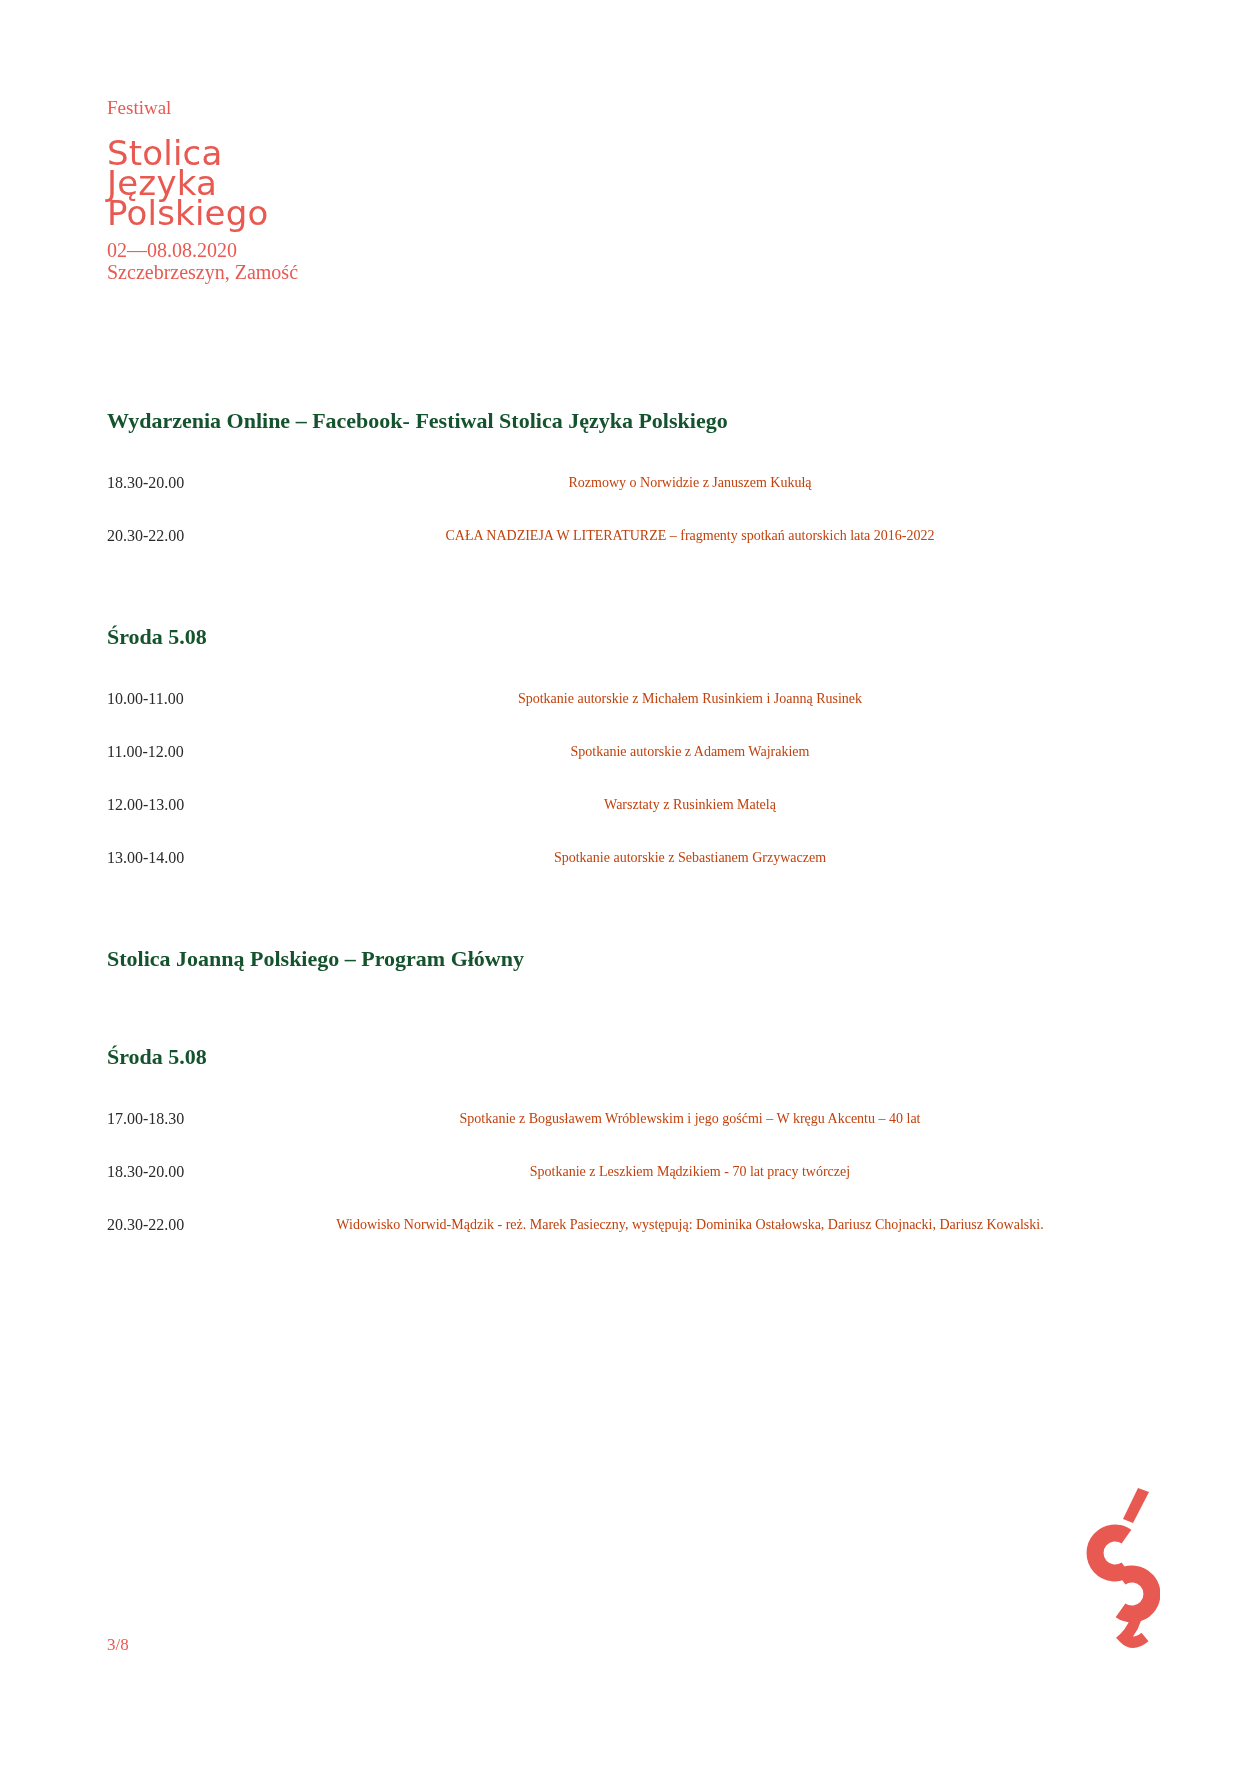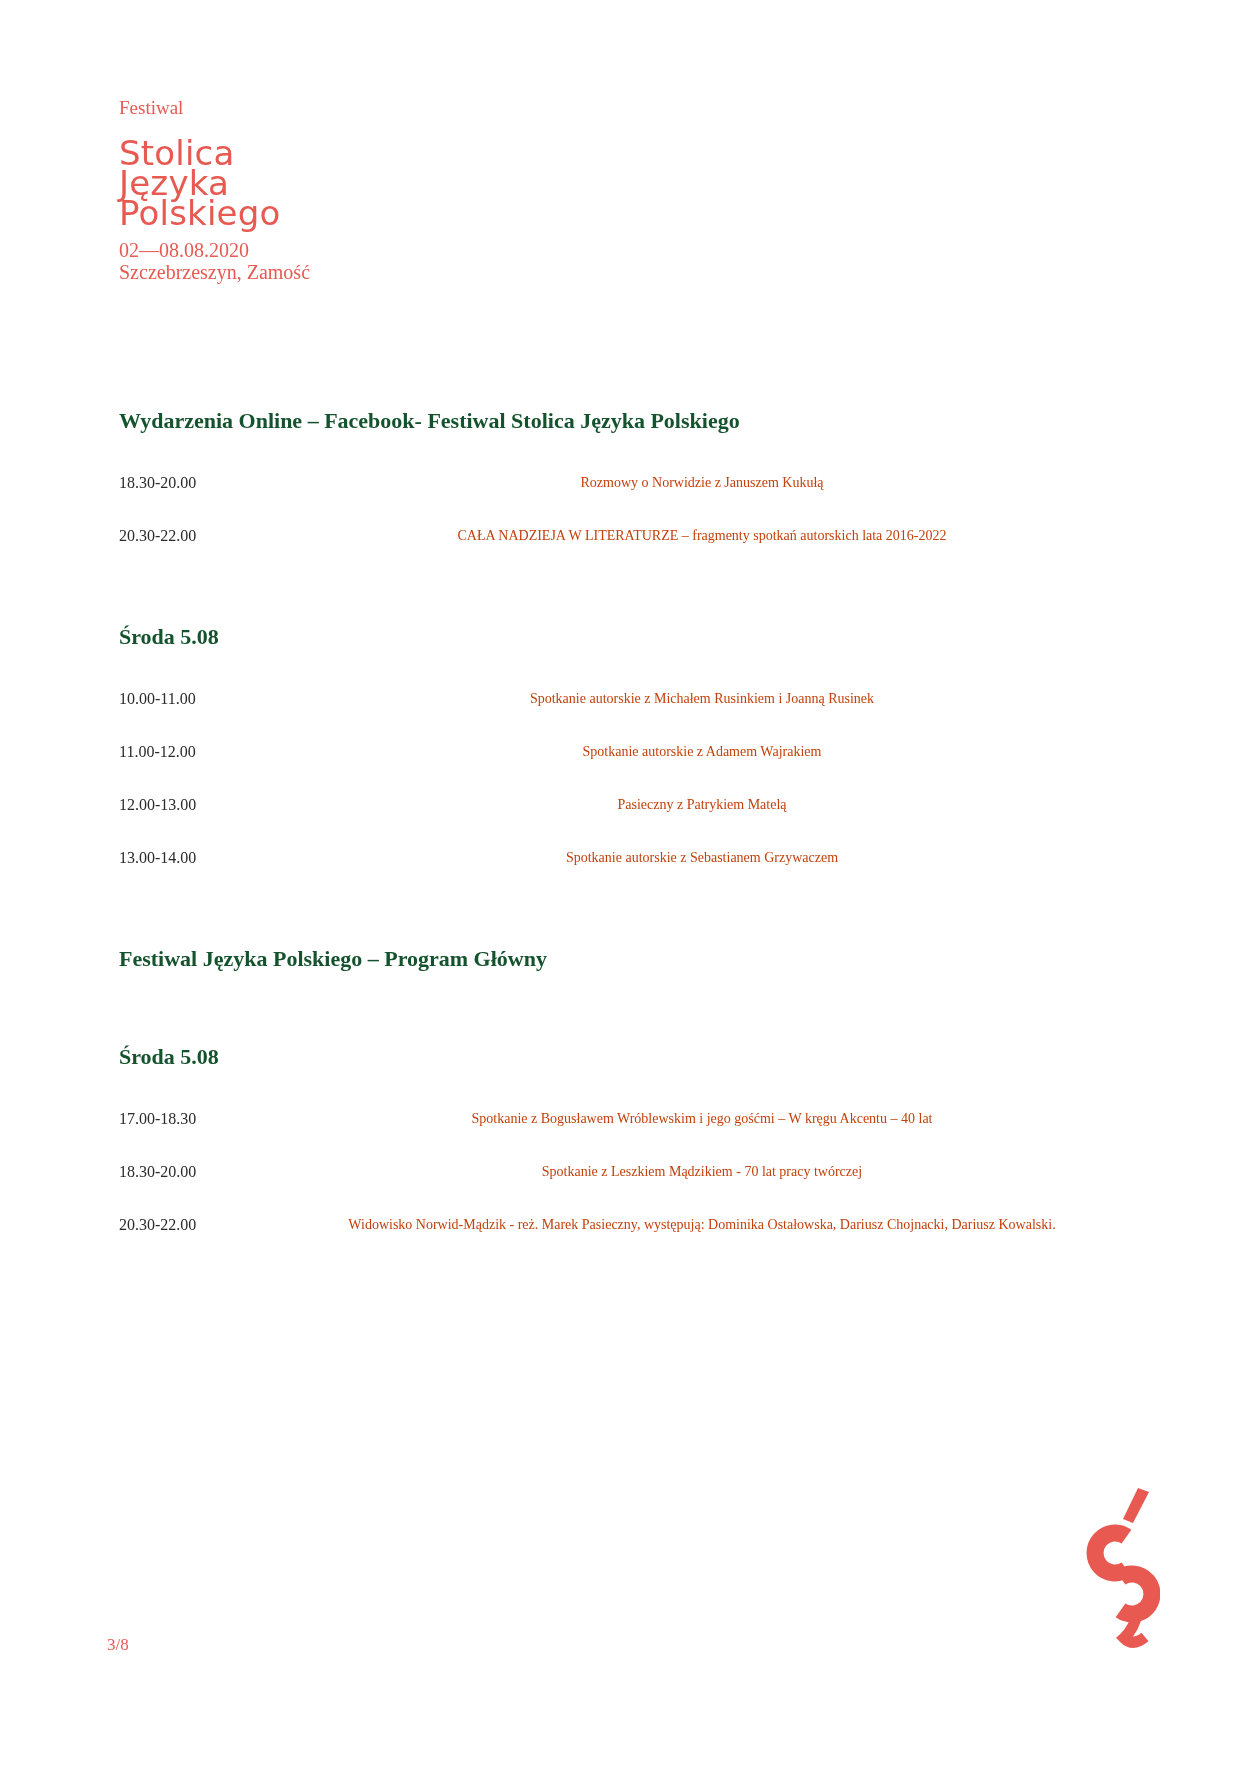--- a/index.html
+++ b/index.html
@@ -8,21 +8,21 @@
     position: relative;
     width: 1260px;
     height: 1782px;
     background: #ffffff;
     overflow: hidden;
     font-family: "Liberation Serif", serif;
     color: #212121;
   }
   .content {
     position: absolute;
-    left: 119px;
+    left: 107px;
     top: 0;
     width: 998px;
   }
   
   .kicker {
     margin-top: 97px;
     font-size: 19px;
     line-height: 21px;
     color: var(--accent, #e85952);
   }
@@ -134,32 +134,32 @@
     <div class="event-title">Spotkanie autorskie z Michałem Rusinkiem i Joanną Rusinek</div>
   </div>
 
   <div class="event-row">
     <div class="event-time">11.00-12.00</div>
     <div class="event-title">Spotkanie autorskie z Adamem Wajrakiem</div>
   </div>
 
   <div class="event-row">
     <div class="event-time">12.00-13.00</div>
-    <div class="event-title">Pasieczny z Patrykiem Matelą</div>
+    <div class="event-title">Warsztaty z Rusinkiem Matelą</div>
   </div>
 
   <div class="event-row">
     <div class="event-time">13.00-14.00</div>
     <div class="event-title">Spotkanie autorskie z Sebastianem Grzywaczem</div>
   </div>
 </div>
   </section>
 
   <section class="section">
-    <h2 class="section-heading">Festiwal Języka Polskiego – Program Główny</h2>
+    <h2 class="section-heading">Stolica Joanną Polskiego – Program Główny</h2>
     <div class="event-list"></div>
   </section>
 
   <section class="section">
     <h2 class="section-heading">Środa 5.08</h2>
     <div class="event-list">
   <div class="event-row">
     <div class="event-time">17.00-18.30</div>
     <div class="event-title">Spotkanie z Bogusławem Wróblewskim i jego gośćmi – W kręgu Akcentu – 40 lat</div>
   </div>

